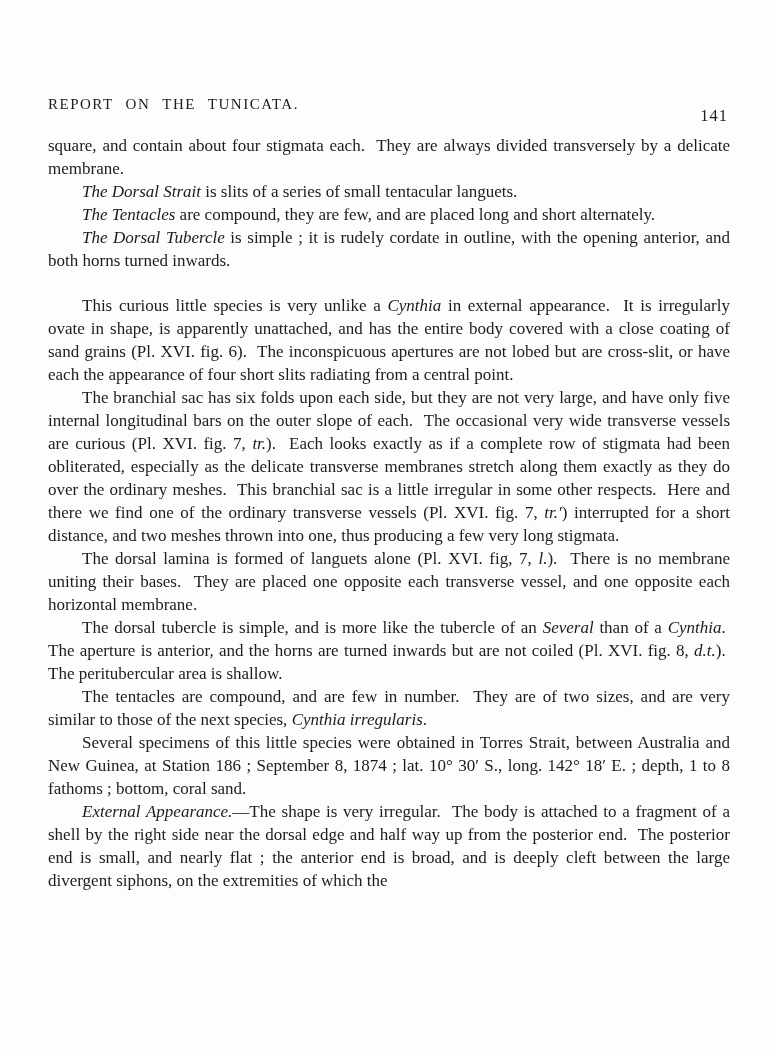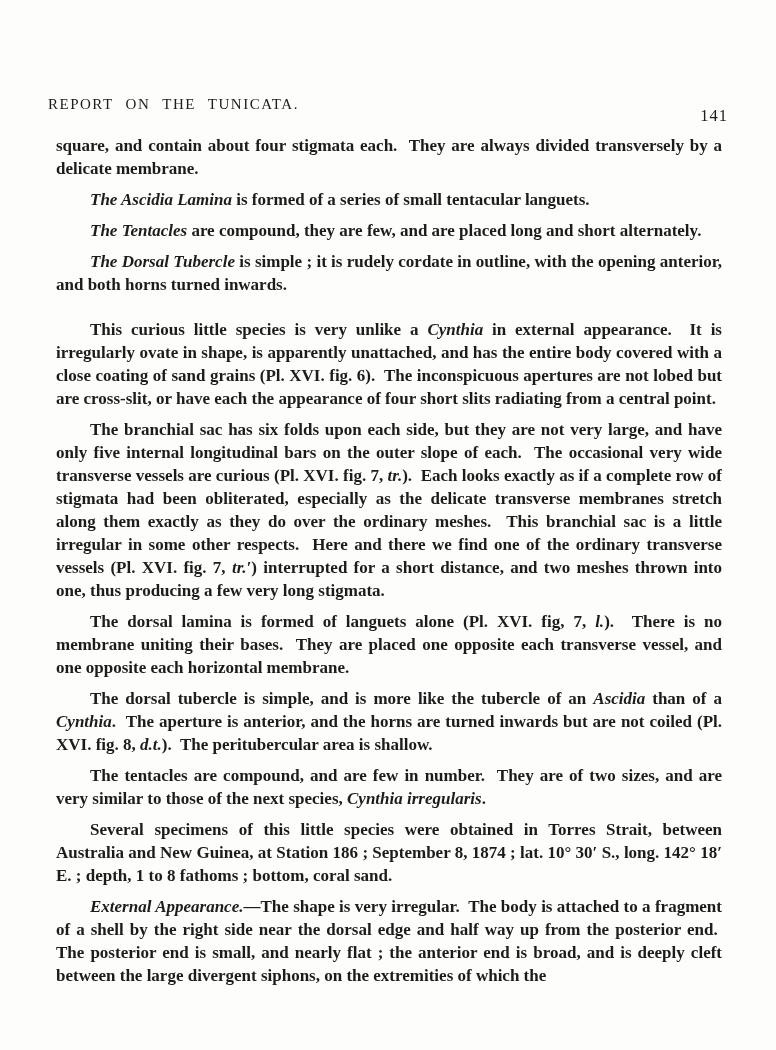--- a/index.html
+++ b/index.html
@@ -38,23 +38,23 @@
     right: 2px;
     top: 12px;
     font-size: 16.5px;
     letter-spacing: 1px;
   }
   .body-text {
     font-size: 17px;
     line-height: 23px;
   }
   .body-text p, .body-text h2 {
-    margin: 8px;
+    margin: 0;
     padding: 0;
-    font-weight: bold;
+    font-weight: normal;
     text-align: justify;
   }
   .para.indent { text-indent: 34px; }
   .para.noindent { text-indent: 0; }
   .section-gap { margin-top: 22px !important; }
   .species-heading {
     margin-top: 30px !important;
     font-size: 17px;
     text-indent: 34px;
     text-align: left !important;
@@ -72,24 +72,24 @@
 </head>
 <body>
 
 <div class="page">
   <header class="running-head">
     <span class="head-title">REPORT ON THE TUNICATA.</span>
     <span class="head-page">141</span>
   </header>
   <main class="body-text" id="body-root">
       <p class="para noindent"><span>square, and contain about four stigmata each.&nbsp; They are always divided transversely by a delicate membrane.</span></p>
-      <p class="para indent"><i>The Ascidia Lamina</i><span> is formed of a series of small tentacular languets.</span></p>
+      <p class="para indent"><i>The Dorsal Strait</i><span> is slits of a series of small tentacular languets.</span></p>
       <p class="para indent"><i>The Tentacles</i><span> are compound, they are few, and are placed long and short alternately.</span></p>
       <p class="para indent"><i>The Dorsal Tubercle</i><span> is simple ; it is rudely cordate in outline, with the opening anterior, and both horns turned inwards.</span></p>
       <p class="para indent section-gap"><span>This curious little species is very unlike a </span><i>Cynthia</i><span> in external appearance.&nbsp; It is irregularly ovate in shape, is apparently unattached, and has the entire body covered with a close coating of sand grains (Pl. XVI. fig. 6).&nbsp; The inconspicuous apertures are not lobed but are cross-slit, or have each the appearance of four short slits radiating from a central point.</span></p>
       <p class="para indent"><span>The branchial sac has six folds upon each side, but they are not very large, and have only five internal longitudinal bars on the outer slope of each.&nbsp; The occasional very wide transverse vessels are curious (Pl. XVI. fig. 7, </span><i>tr.</i><span>).&nbsp; Each looks exactly as if a complete row of stigmata had been obliterated, especially as the delicate transverse membranes stretch along them exactly as they do over the ordinary meshes.&nbsp; This branchial sac is a little irregular in some other respects.&nbsp; Here and there we find one of the ordinary transverse vessels (Pl. XVI. fig. 7, </span><i>tr.′</i><span>) interrupted for a short distance, and two meshes thrown into one, thus producing a few very long stigmata.</span></p>
       <p class="para indent"><span>The dorsal lamina is formed of languets alone (Pl. XVI. fig, 7, </span><i>l.</i><span>).&nbsp; There is no membrane uniting their bases.&nbsp; They are placed one opposite each transverse vessel, and one opposite each horizontal membrane.</span></p>
-      <p class="para indent"><span>The dorsal tubercle is simple, and is more like the tubercle of an </span><i>Ascidia</i><span> than of a </span><i>Cynthia</i><span>.&nbsp; The aperture is anterior, and the horns are turned inwards but are not coiled (Pl. XVI. fig. 8, </span><i>d.t.</i><span>).&nbsp; The peritubercular area is shallow.</span></p>
+      <p class="para indent"><span>The dorsal tubercle is simple, and is more like the tubercle of an </span><i>Several</i><span> than of a </span><i>Cynthia</i><span>.&nbsp; The aperture is anterior, and the horns are turned inwards but are not coiled (Pl. XVI. fig. 8, </span><i>d.t.</i><span>).&nbsp; The peritubercular area is shallow.</span></p>
       <p class="para indent"><span>The tentacles are compound, and are few in number.&nbsp; They are of two sizes, and are very similar to those of the next species, </span><i>Cynthia irregularis</i><span>.</span></p>
       <p class="para indent"><span>Several specimens of this little species were obtained in Torres Strait, between Australia and New Guinea, at Station 186 ; September 8, 1874 ; lat. 10° 30′ S., long. 142° 18′ E. ; depth, 1 to 8 fathoms ; bottom, coral sand.</span></p>
       <p class="para indent"><i>External Appearance.</i><span>—The shape is very irregular.&nbsp; The body is attached to a fragment of a shell by the right side near the dorsal edge and half way up from the posterior end.&nbsp; The posterior end is small, and nearly flat ; the anterior end is broad, and is deeply cleft between the large divergent siphons, on the extremities of which the</span></p>
     </main>
 </div>
 
 </body></html>

